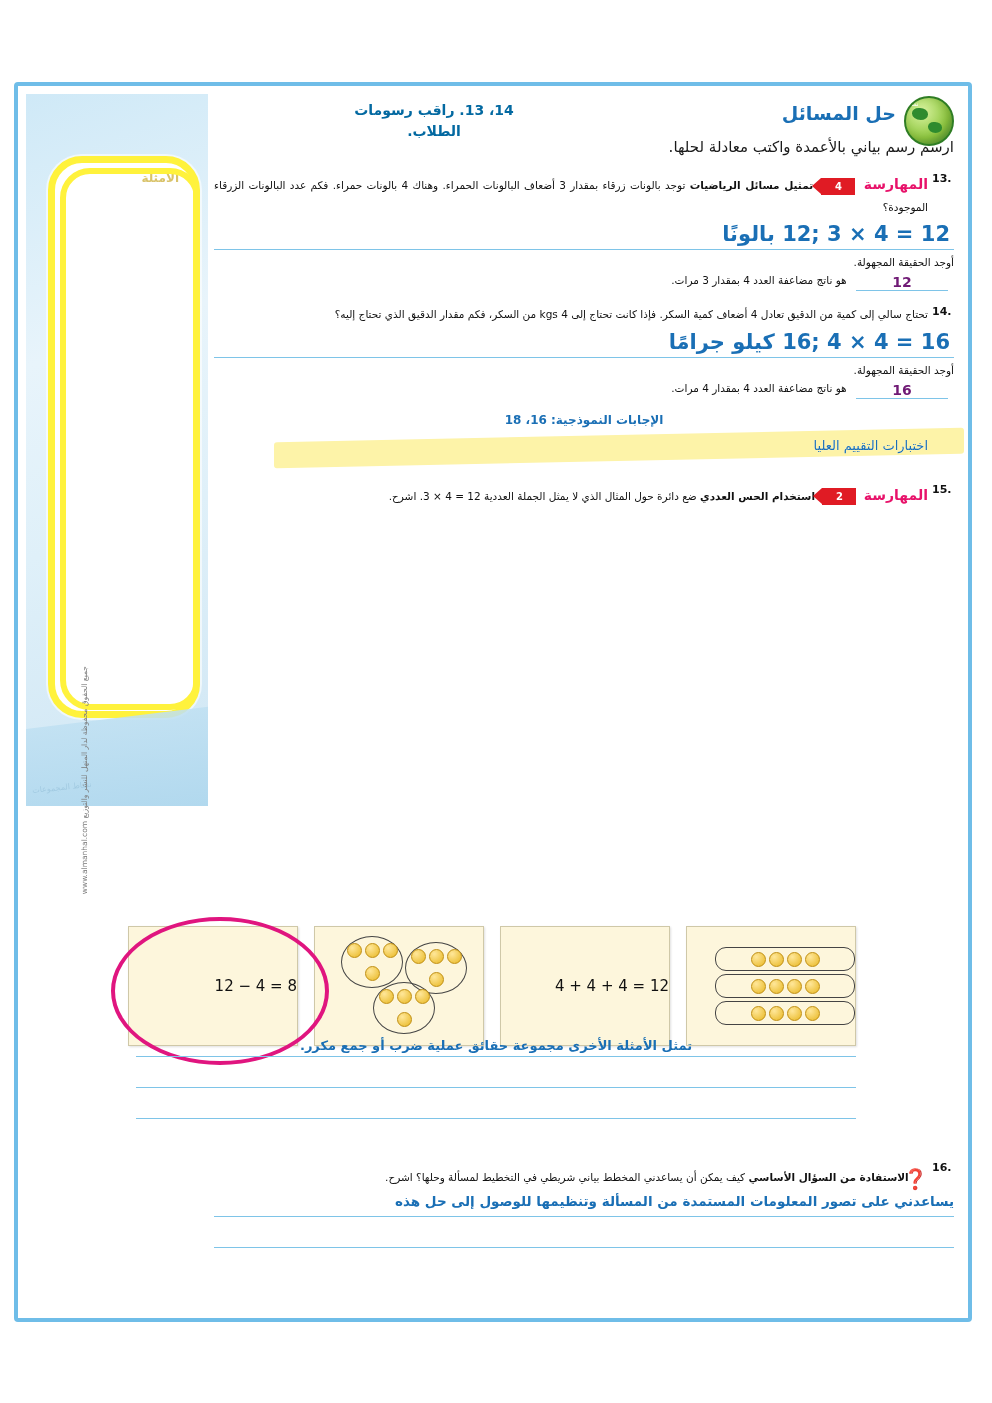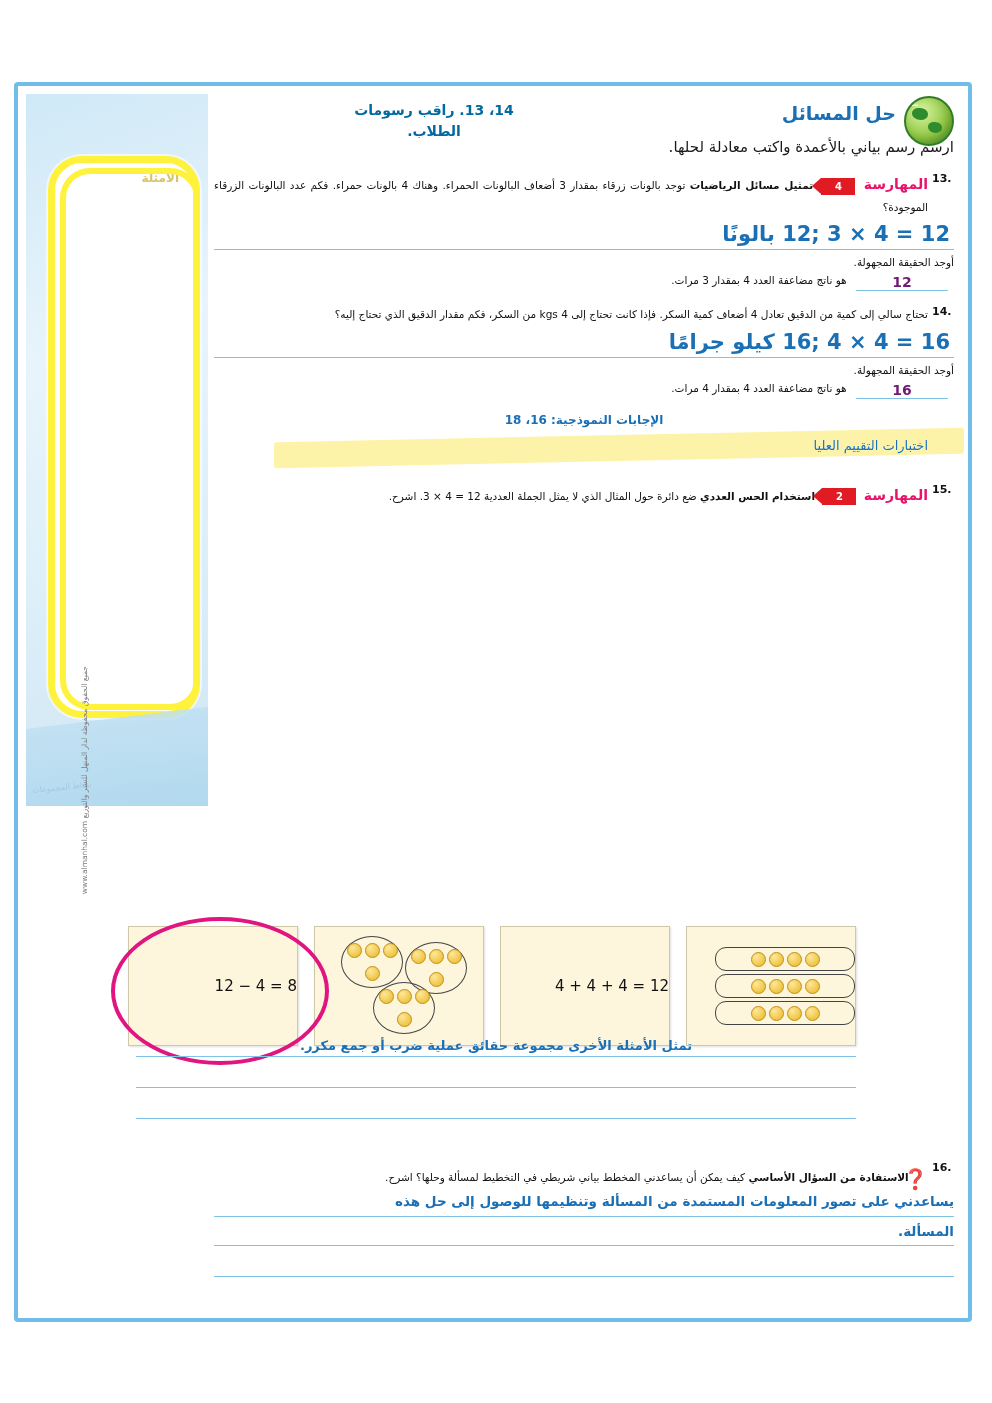--- a/index.html
+++ b/index.html
@@ -409,19 +409,16 @@
   <div style="position:absolute;right:14px;top:1075px;width:740px;">
     <div class="item-num" style="position:absolute;right:0;top:0;">.16</div>
     <div class="item-body">
       <span class="q-icon">❓</span>
       <span class="tag-strand">الاستفادة من السؤال الأساسي</span>
       <span>كيف يمكن أن يساعدني المخطط بياني شريطي في التخطيط لمسألة وحلها؟ اشرح.</span>
     </div>
     <div class="final-line">
       <div class="final-answer">يساعدني على تصور المعلومات المستمدة من المسألة وتنظيمها للوصول إلى حل هذه</div>
     </div>
-    <div class="final-line">
-      <div class="final-answer">المسألة.</div>
-    </div>
     <div class="final-line" style="height:30px;"></div>
   </div>
 
 </div>
 
 </body></html>

